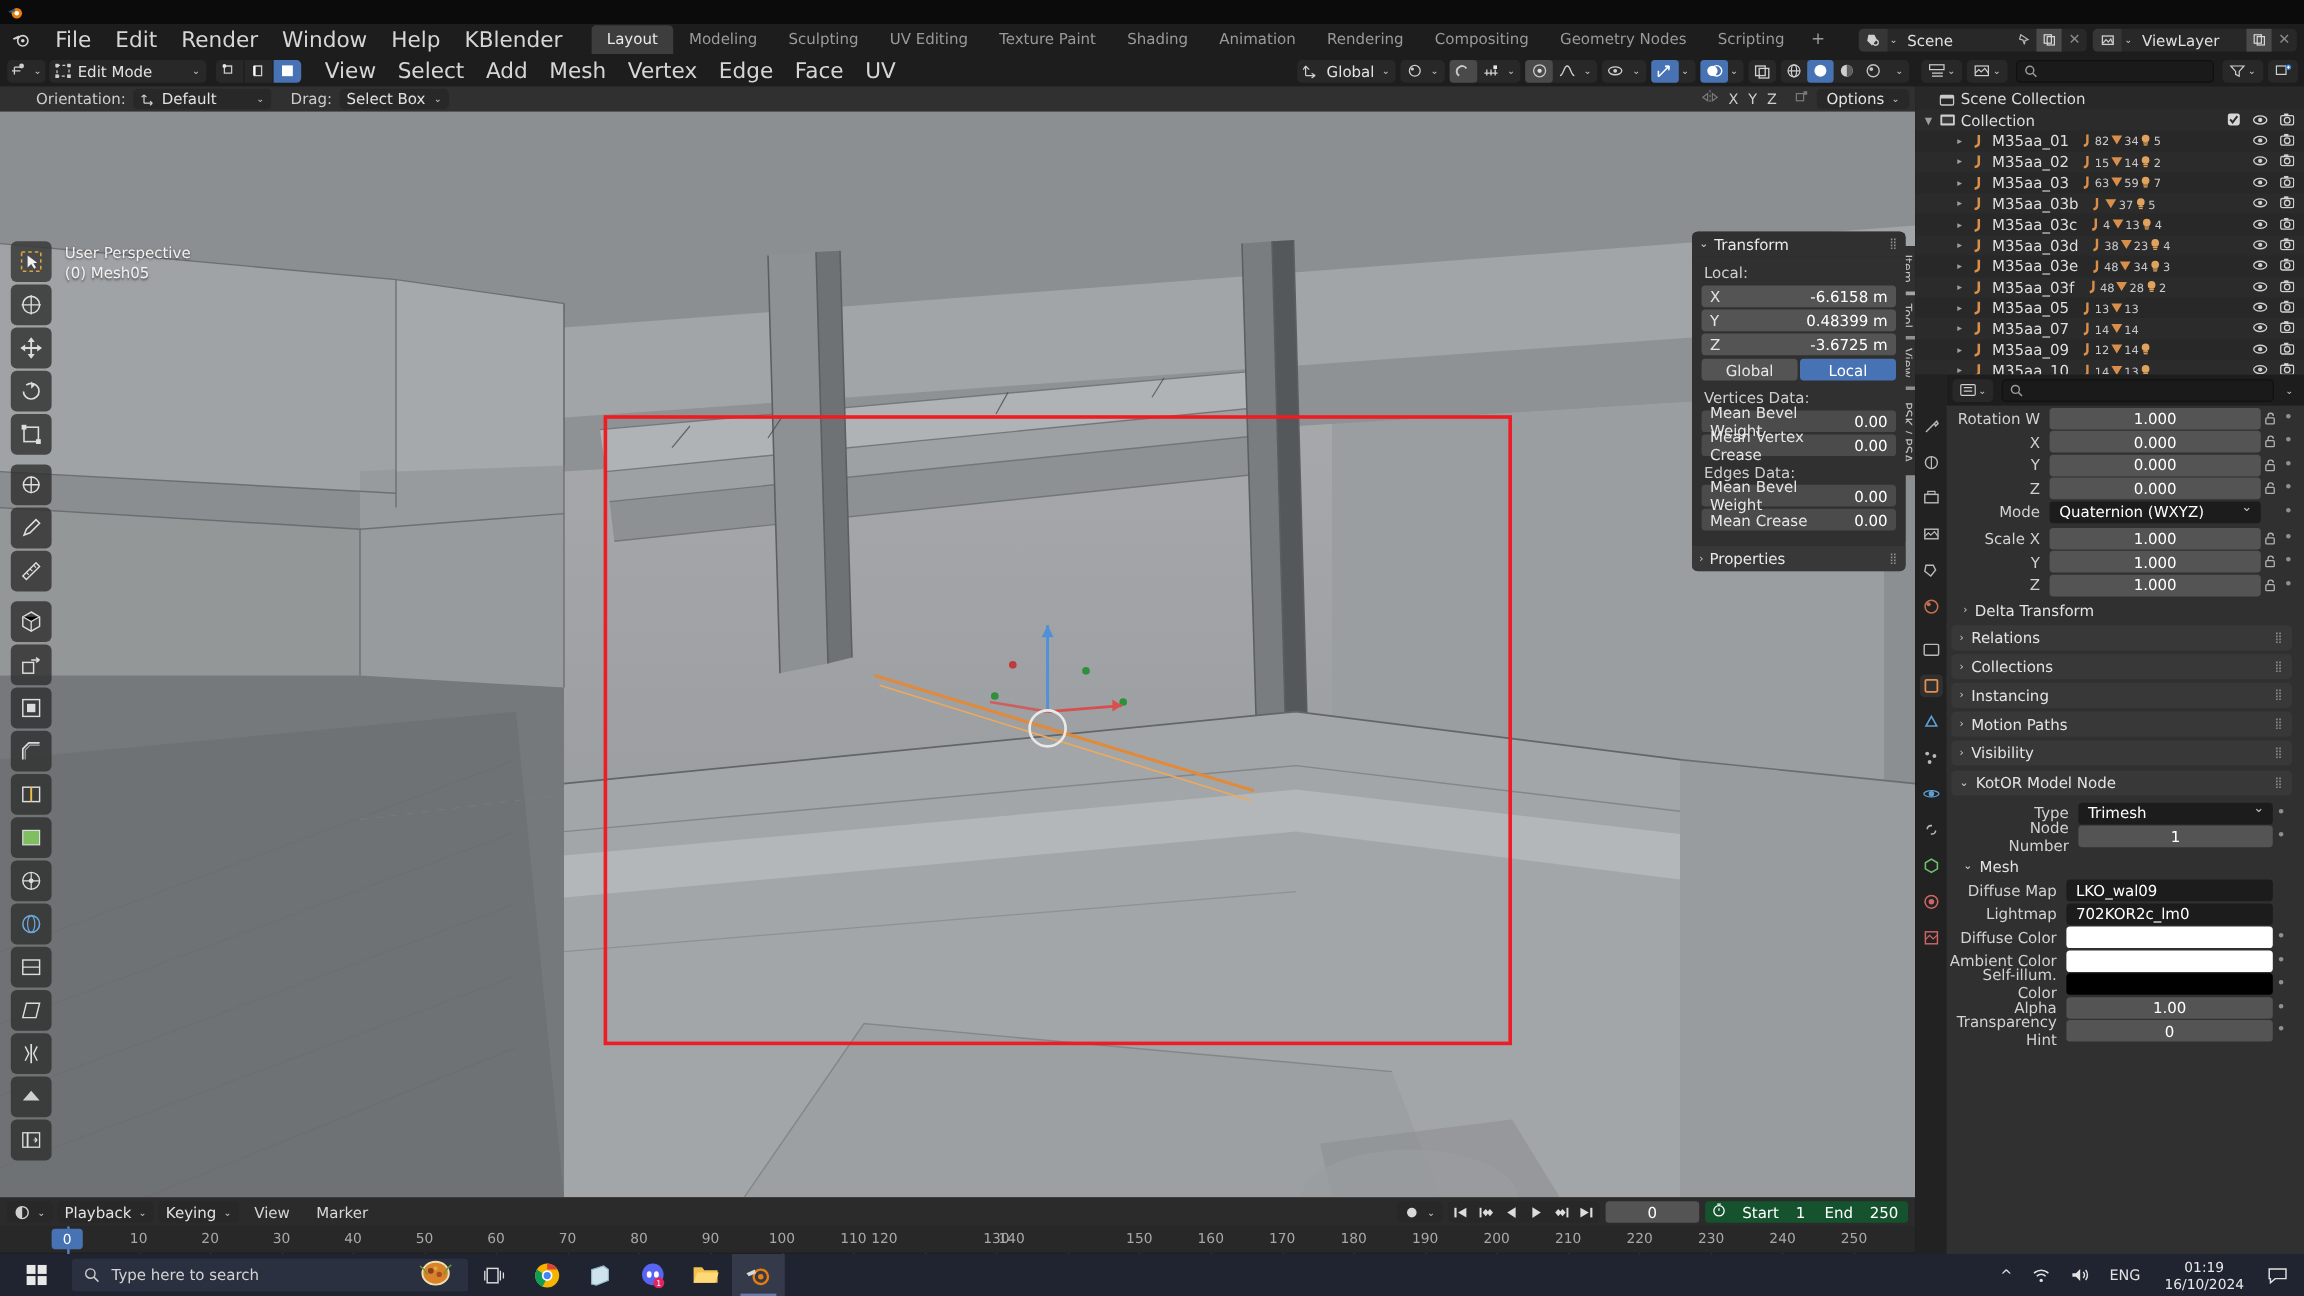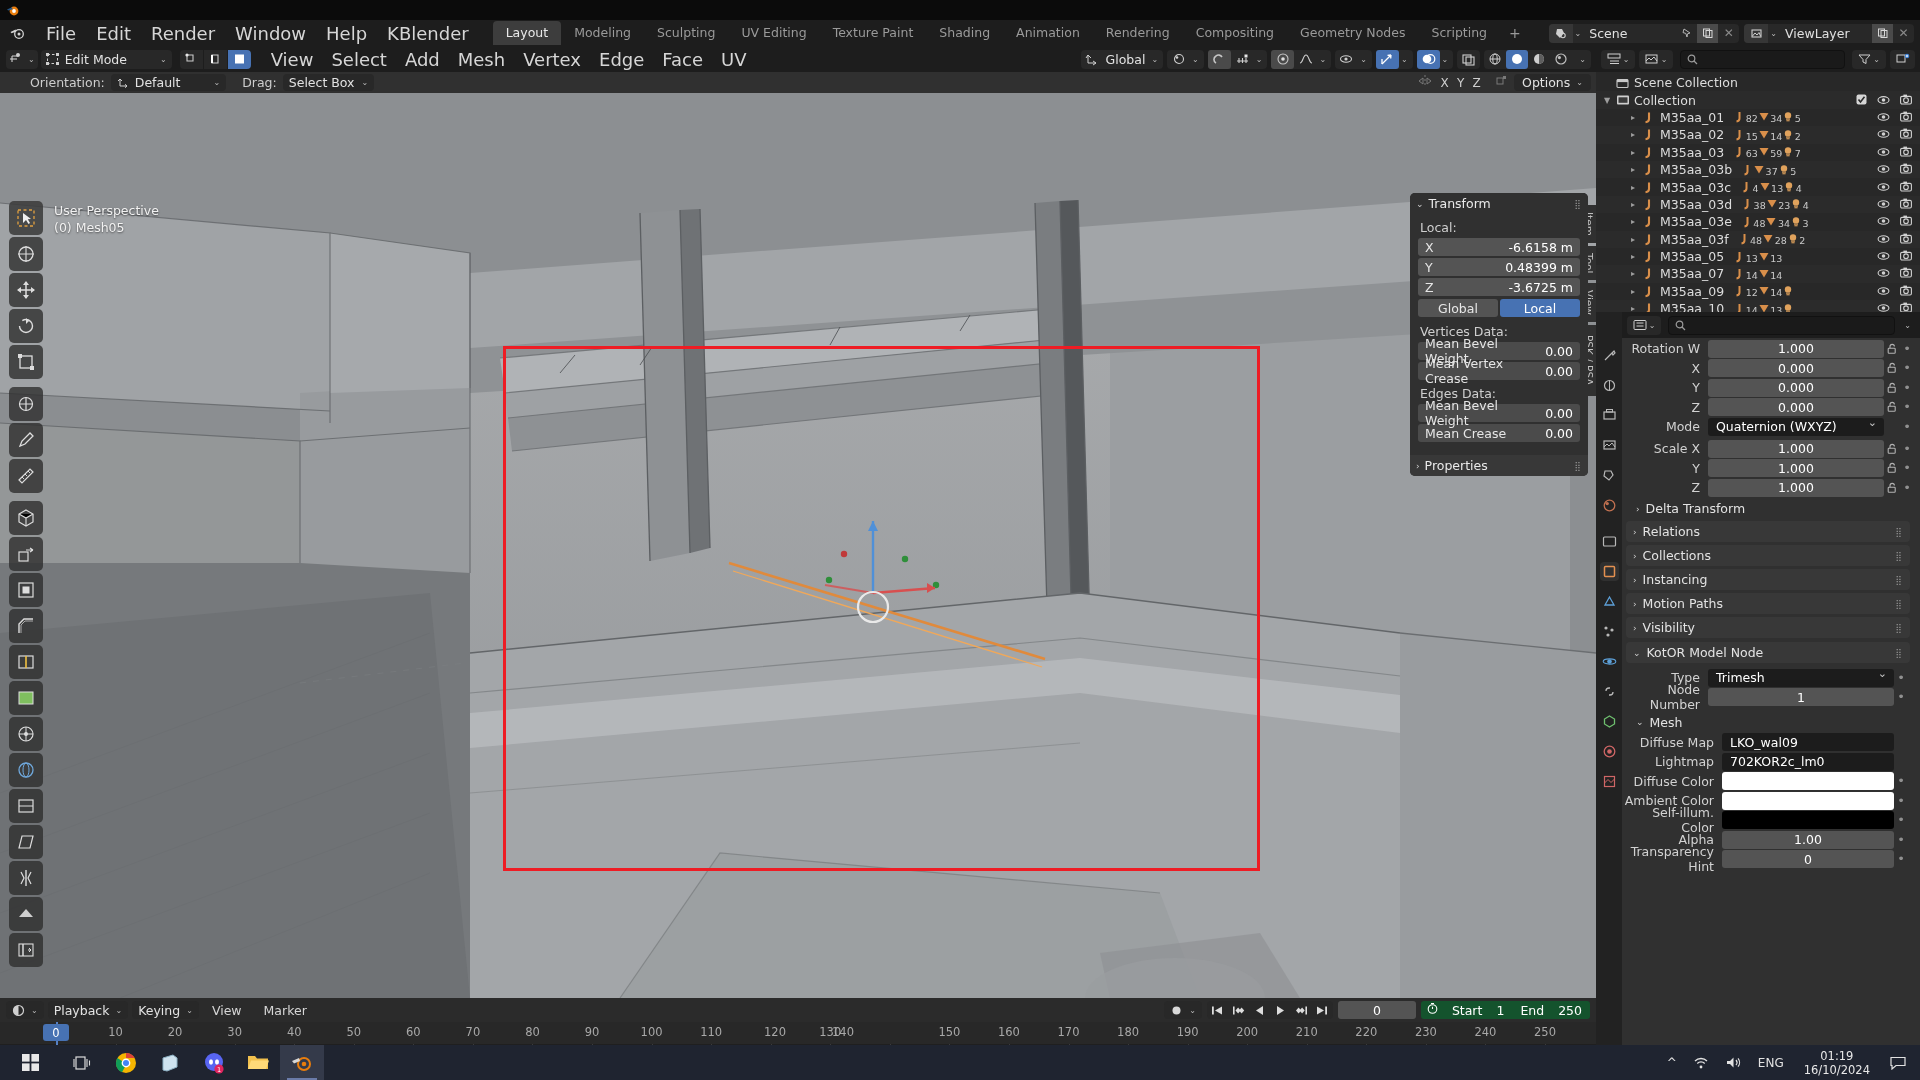--- a/index.html
+++ b/index.html
@@ -949,21 +949,21 @@
           <div class="tick-lbl" style="left: 175.12px;">20</div>
           <div class="tick-lbl" style="left: 234.68px;">30</div>
           <div class="tick-lbl" style="left: 294.24px;">40</div>
           <div class="tick-lbl" style="left: 353.8px;">50</div>
           <div class="tick-lbl" style="left: 413.36px;">60</div>
           <div class="tick-lbl" style="left: 472.92px;">70</div>
           <div class="tick-lbl" style="left: 532.48px;">80</div>
           <div class="tick-lbl" style="left: 592.04px;">90</div>
           <div class="tick-lbl" style="left: 651.6px;">100</div>
           <div class="tick-lbl" style="left: 711.16px;">110</div>
-          <div class="tick-lbl" style="left: 775px;">120</div>
+          <div class="tick-lbl" style="left: 737px;">120</div>
           <div class="tick-lbl" style="left: 830.28px;">130</div>
           <div class="tick-lbl" style="left: 843px;">140</div>
           <div class="tick-lbl" style="left: 949.4px;">150</div>
           <div class="tick-lbl" style="left: 1008.96px;">160</div>
           <div class="tick-lbl" style="left: 1068.52px;">170</div>
           <div class="tick-lbl" style="left: 1128.08px;">180</div>
           <div class="tick-lbl" style="left: 1187.64px;">190</div>
           <div class="tick-lbl" style="left: 1247.2px;">200</div>
           <div class="tick-lbl" style="left: 1306.76px;">210</div>
           <div class="tick-lbl" style="left: 1366.32px;">220</div>
@@ -1811,21 +1811,21 @@
                 <span>Visibility</span>
                 <span class="dots">⣿</span>
               </div>
             </div>
 
           <div class="psection" style="margin-top:4px;">
             <span class="tri">⌄</span>
             <span>KotOR Model Node</span>
             <span class="dots">⣿</span>
           </div>
-          <div style="padding:4px 6px 0 0;">
+          <div style="padding:4px 6px 0 0;margin-left:24px;">
             <div class="pfield">
               <span class="plabel">Type</span>
               <span class="pinput drop">Trimesh</span>
               <span class="dot">•</span>
             </div>
             <div class="pfield">
               <span class="plabel">Node Number</span>
               <span class="pinput">1</span>
               <span class="dot">•</span>
             </div>
@@ -1880,20 +1880,36 @@
 </div>
 
 <div id="taskbar">
   <div id="start-btn">
     <svg width="17" height="17" viewBox="0 0 17 17">
         <rect x="0" y="0" width="7.6" height="7.6" fill="#e8e8e8"></rect>
         <rect x="9.4" y="0" width="7.6" height="7.6" fill="#e8e8e8"></rect>
         <rect x="0" y="9.4" width="7.6" height="7.6" fill="#e8e8e8"></rect>
         <rect x="9.4" y="9.4" width="7.6" height="7.6" fill="#e8e8e8"></rect>
       </svg>
+  </div>
+  <div id="tb-search">
+    <svg width="13" height="13" viewBox="0 0 13 13">
+        <circle cx="5.3" cy="5.3" r="3.9" fill="none" stroke="#c8c8c8" stroke-width="1.2"></circle>
+        <path d="M8.3 8.3 L12 12" stroke="#c8c8c8" stroke-width="1.3"></path>
+      </svg>
+    <span>Type here to search</span>
+    <span style="margin-left:auto;">
+      <svg width="34" height="24" viewBox="0 0 34 24">
+          <ellipse cx="17" cy="12" rx="11" ry="9.5" fill="#d8822a" stroke="#f0e0b0" stroke-width="1.6"></ellipse>
+          <circle cx="13" cy="10" r="2.4" fill="#8c3b1e"></circle>
+          <circle cx="20" cy="13" r="2.2" fill="#a8491f"></circle>
+          <circle cx="17" cy="8" r="1.8" fill="#e0a83a"></circle>
+          <path d="M4 6 q4 3 6 7 M30 5 q-4 3 -6 8" stroke="#6c9b3a" stroke-width="1.3" fill="none"></path>
+        </svg>
+    </span>
   </div>
   <div class="tb-ico">
     <svg width="18" height="16" viewBox="0 0 18 16">
         <rect x="3" y="2" width="9" height="12" fill="none" stroke="#dcdcdc" stroke-width="1.2"></rect>
         <path d="M14 4 v8 M16.5 5.5 v5 M1 4 v8" stroke="#dcdcdc" stroke-width="1.1"></path>
       </svg>
   </div>
   <div class="tb-ico">
     <svg width="22" height="22" viewBox="0 0 22 22">
         <circle cx="11" cy="11" r="10" fill="#f4b400"></circle>

